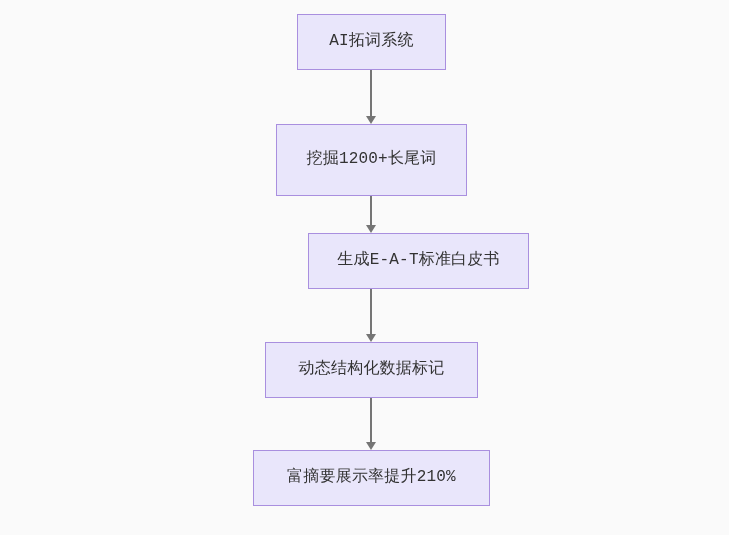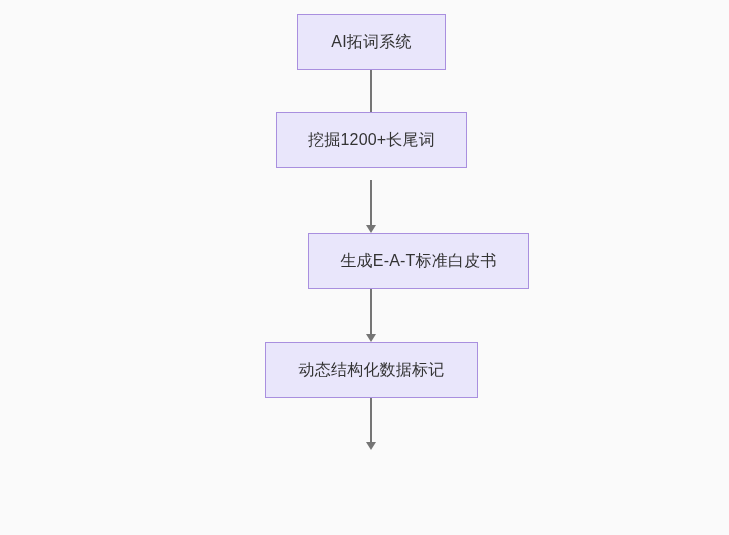--- a/index.html
+++ b/index.html
@@ -30,20 +30,21 @@
     justify-content: center;
     color: #333333;
     font-size: 16px;
     line-height: 1.2;
     letter-spacing: 0.2px;
     white-space: nowrap;
   }
 
   .node-label {
     display: block;
+    font-family: Liberation Mono, monospace;
   }
 
   .edge {
     position: absolute;
     width: 0;
   }
 
   .edge-line {
     position: absolute;
     left: 0;
@@ -82,23 +83,26 @@
     <div class="edge-arrow" style="top: 45px; border-top-color: rgb(117, 117, 117);"></div>
   </div>
   <div class="edge" id="edge-3" style="left: 371px; top: 398px; height: 52px;">
     <div class="edge-line" style="height: 44px; background: rgb(117, 117, 117);"></div>
     <div class="edge-arrow" style="top: 44px; border-top-color: rgb(117, 117, 117);"></div>
   </div>
 
   <div class="node" id="node-0" style="left: 297px; top: 14px; width: 149px; height: 56px; background: rgb(233, 230, 251); border-color: rgb(169, 143, 223); color: rgb(51, 51, 51);">
     <span class="node-label">AI拓词系统</span>
   </div>
-  <div class="node" id="node-1" style="left: 276px; top: 112px; width: 191px; height: 56px; background: rgb(233, 230, 251); border-color: rgb(169, 143, 223); color: rgb(51, 51, 51);">
+  <div class="node" id="node-1" style="left: 276px; top: 124px; width: 191px; height: 72px; background: rgb(233, 230, 251); border-color: rgb(169, 143, 223); color: rgb(51, 51, 51);">
     <span class="node-label">挖掘1200+长尾词</span>
   </div>
   <div class="node" id="node-2" style="left: 261px; top: 233px; width: 221px; height: 56px; background: rgb(233, 230, 251); border-color: rgb(169, 143, 223); color: rgb(51, 51, 51); margin-left: 47px;">
     <span class="node-label">生成E-A-T标准白皮书</span>
   </div>
   <div class="node" id="node-3" style="left: 265px; top: 342px; width: 213px; height: 56px; background: rgb(233, 230, 251); border-color: rgb(169, 143, 223); color: rgb(51, 51, 51);">
     <span class="node-label">动态结构化数据标记</span>
   </div>
+  <div class="node" id="node-4" style="left: 253px; top: 450px; width: 237px; height: 56px; background: rgb(233, 230, 251); border-color: rgb(169, 143, 223); color: rgb(51, 51, 51);">
+    <span class="node-label">富摘要展示率提升210%</span>
+  </div>
 
 </div>
 
 </body></html>

